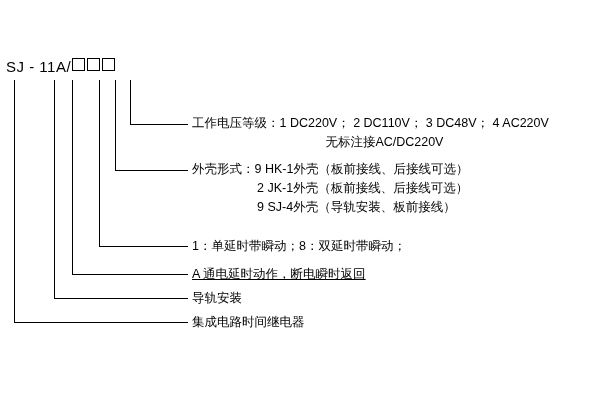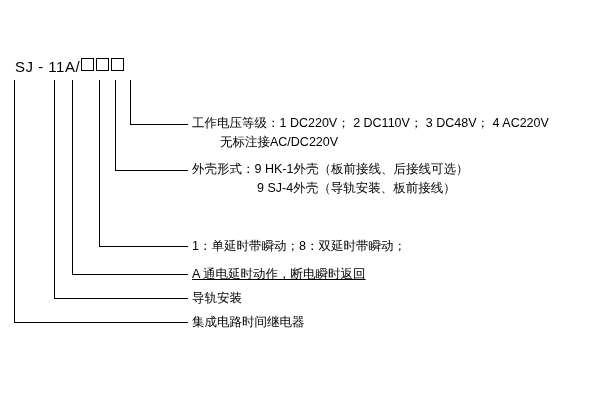--- a/index.html
+++ b/index.html
@@ -20,21 +20,20 @@
     height: 400px;
   }
   
   .model-code {
     position: absolute;
     left: 6px;
     top: 58px;
     font-size: 15px;
     letter-spacing: 0.5px;
     white-space: nowrap;
-    margin-left: 9px;
   }
   .model-code .box {
     display: inline-block;
     width: 11px;
     height: 11px;
     border: 1px solid #000;
     margin: 0 1px;
     vertical-align: 1px;
   }
   
@@ -79,27 +78,28 @@
 
   <div class="vline" style="left:72px; top:80px; height:194px;"></div>
   <div class="hline" style="left:72px; top:274px; width:116px;"></div>
 
   <div class="vline" style="left:54px; top:80px; height:218px;"></div>
   <div class="hline" style="left:54px; top:298px; width:134px;"></div>
 
   <div class="vline" style="left:14px; top:80px; height:242px;"></div>
   <div class="hline" style="left:14px; top:322px; width:174px;"></div>
 
-  <div class="note" style="left:192px; top:114px;">
+  <div class="note" style="left:192px; top:114px;text-align:center;">
     <div class="row">工作电压等级：1 DC220V； 2 DC110V； 3 DC48V； 4 AC220V</div>
     <div class="row" style="padding-left:28px;">无标注接AC/DC220V</div>
   </div>
 
   <div class="note" style="left:192px; top:160px;">
     <div class="row">外壳形式：9  HK-1外壳（板前接线、后接线可选）</div>
+    <div class="row" style="padding-left:65px;">2  JK-1外壳（板前接线、后接线可选）</div>
     <div class="row" style="padding-left:65px;">9  SJ-4外壳（导轨安装、板前接线）</div>
   </div>
 
   <div class="note" style="left:192px; top:237px;">
     <div class="row">1：单延时带瞬动；8：双延时带瞬动；</div>
   </div>
 
   <div class="note" style="left:192px; top:265px;text-decoration:underline;">
     <div class="row">A  通电延时动作，断电瞬时返回</div>
   </div>

